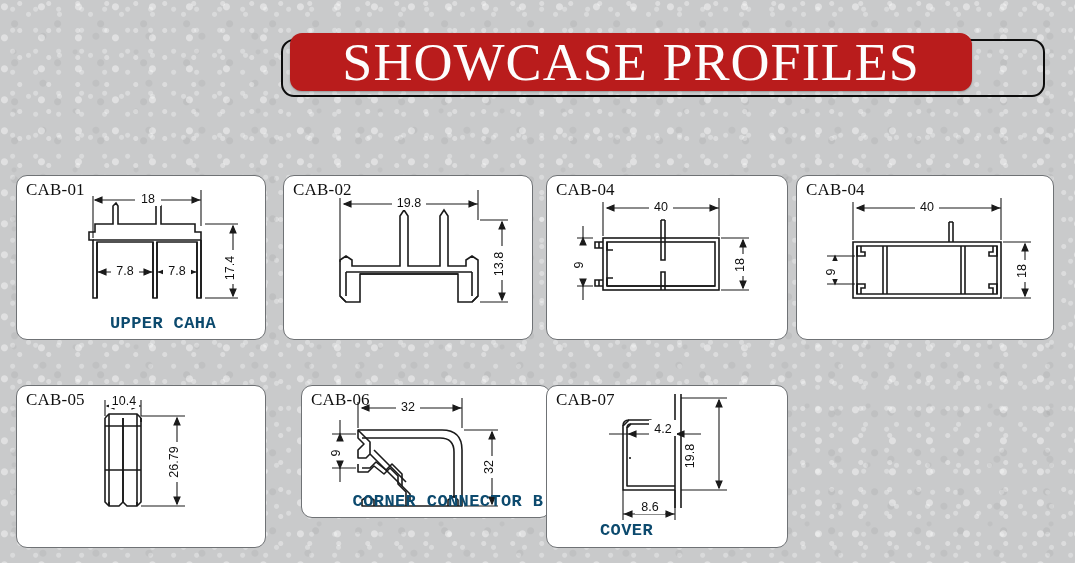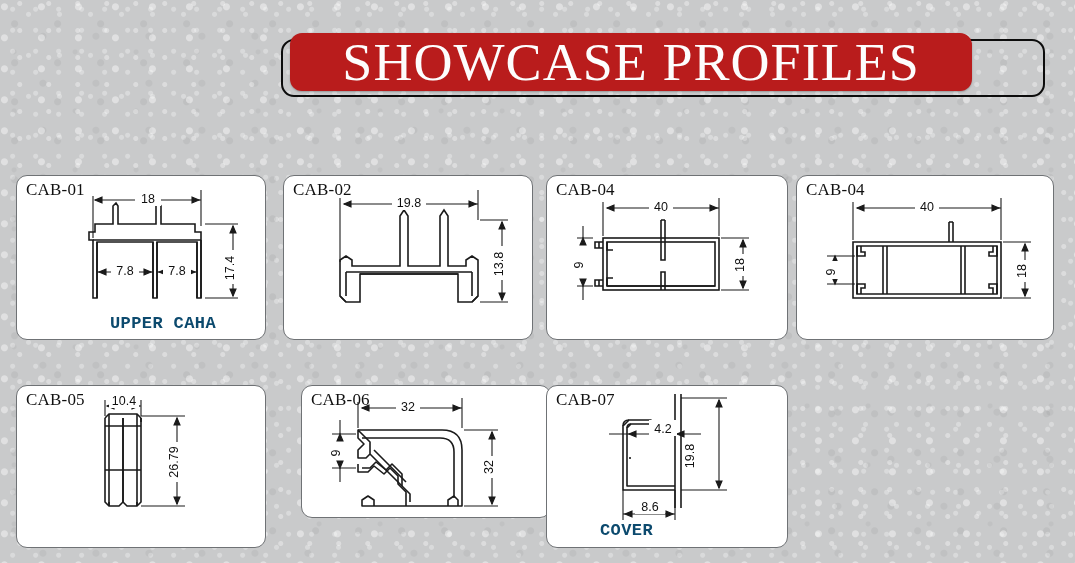--- a/index.html
+++ b/index.html
@@ -385,20 +385,21 @@
     </g>
     <g class="dim-text">
       <rect x="94" y="12" width="24" height="16" fill="#ffffff"></rect>
       <text x="106" y="25" text-anchor="middle">32</text>
       <rect x="182" y="70" width="18" height="22" fill="#ffffff"></rect>
       <text x="191" y="81" text-anchor="middle" transform="rotate(-90 191 81)">32</text>
       <rect x="30" y="56" width="17" height="18" fill="#ffffff"></rect>
       <text x="38" y="67" text-anchor="middle" transform="rotate(-90 38 67)">9</text>
     </g>
   </svg>
+  <span class="card-title">CORNER CONNECTOR B</span>
 </div>
 
 <div class="card" style="left:546px; top:385px; width:242px; height:163px;">
   <span class="card-code">CAB-07</span>
   <svg class="drawing" width="242" height="150" viewBox="0 0 242 150">
     <g fill="none" stroke="#1a1a1a" stroke-width="1.6" stroke-linejoin="round">
 
       <path d="M128,8 L128,122 M134,8 L134,122"></path>
 
       <path d="M128,40 L104,40 L104,34 L82,34 L76,40 L76,104 L128,104"></path>

